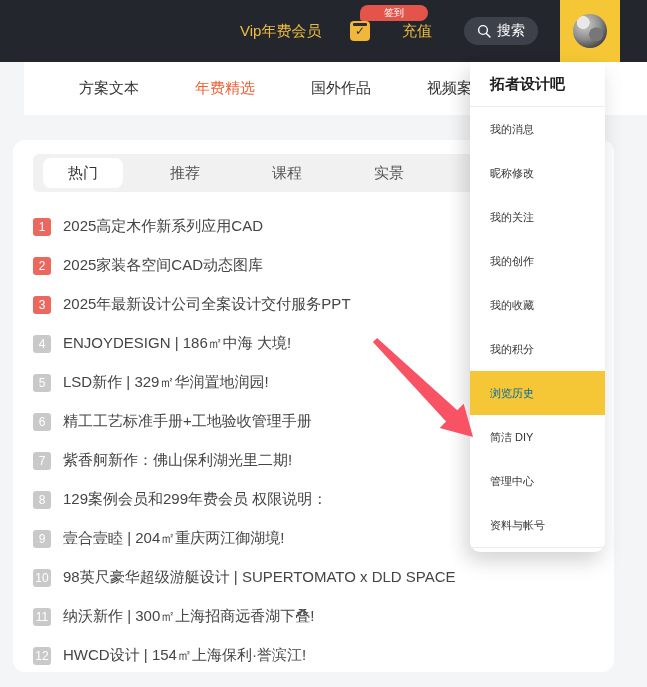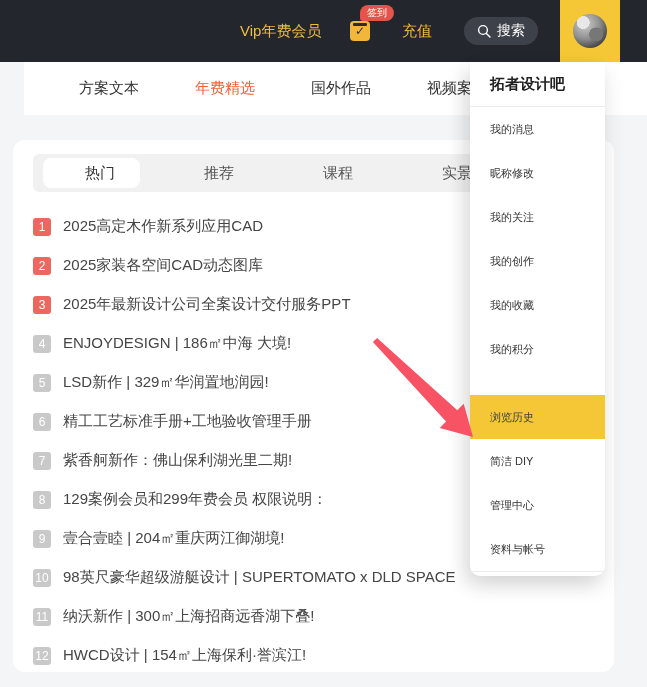--- a/index.html
+++ b/index.html
@@ -8,53 +8,53 @@
     background:#f4f5f7;
     font-family:"Liberation Sans","DejaVu Sans",sans-serif;
     -webkit-font-smoothing:antialiased;
   }
   
   .topbar{position:absolute;left:0;top:0;width:647px;height:62px;background:#23262c;z-index:5;}
   .vip-label{position:absolute;left:240px;top:22px;font-size:15px;color:#efbe3f;}
   .cal-icon{position:absolute;left:350px;top:21px;width:20px;height:20px;background:#f0b73a;border-radius:4px;}
   .cal-icon::before{content:"";position:absolute;top:2px;left:3px;right:3px;height:3px;background:#2a2d33;border-radius:1px;}
   .cal-icon::after{content:"✓";position:absolute;left:0;right:0;top:3px;text-align:center;font-size:12px;font-weight:bold;color:#2a2d33;}
-  .checkin-badge{position:absolute;left:360px;top:5px;background:#e4544a;color:#fff;font-size:10px;line-height:10px;padding:3px 7px;border-radius:8px 8px 8px 3px;}
+  .checkin-badge{position:absolute;left:360px;top:5px;background:#e4544a;color:#fff;font-size:10px;line-height:10px;padding:3px 24px;border-radius:8px 8px 8px 3px;}
   .recharge{position:absolute;left:402px;top:22px;font-size:15px;color:#efbe3f;cursor:pointer;}
   .search-pill{position:absolute;left:464px;top:17px;width:74px;height:28px;background:#3d414a;border-radius:14px;display:flex;align-items:center;justify-content:center;gap:6px;color:#fff;font-size:14px;cursor:pointer;}
   .search-pill svg{display:block;}
   .avatar-box{position:absolute;left:560px;top:0;width:60px;height:62px;background:#f5c636;display:flex;align-items:center;justify-content:center;}
   .avatar{width:34px;height:34px;border-radius:50%;
     background:
       radial-gradient(circle at 30% 25%,#e8e8e8 0 18%,transparent 19%),
       radial-gradient(circle at 68% 60%,#777 0 22%,transparent 23%),
       radial-gradient(circle at 35% 30%,#cfcfcf,#8f8f8f 45%,#4a4a4a 75%,#2e2e2e 100%);
   }
   
   .mainnav{position:absolute;left:0;top:62px;width:647px;height:53px;background:#fff;display:flex;align-items:center;padding-left:55px;gap:56px;box-sizing:border-box;margin-left:24px;}
   .nav-item{font-size:15px;color:#333;cursor:pointer;white-space:nowrap;}
   .nav-item.active{color:#f25e33;}
   
   .card{position:absolute;left:13px;top:140px;width:601px;height:532px;background:#fff;border-radius:12px;z-index:1;}
   .tabstrip{position:absolute;left:20px;top:14px;width:561px;height:38px;background:#f1f1f2;border-radius:6px;display:flex;align-items:center;padding-left:10px;gap:22px;box-sizing:border-box;}
-  .tab{width:80px;height:30px;line-height:30px;text-align:center;font-size:15px;color:#555;border-radius:8px;cursor:pointer;padding-left:17px;}
+  .tab{width:80px;height:30px;line-height:30px;text-align:center;font-size:15px;color:#555;border-radius:8px;cursor:pointer;}
   .tab.active{background:#fff;color:#333;}
   .rank-list{position:absolute;left:20px;top:67px;width:575px;}
   .rank-row{height:39px;display:flex;align-items:center;gap:12px;cursor:pointer;}
   .rank-badge{flex:0 0 18px;width:18px;height:18px;line-height:18px;border-radius:3px;background:#c9c9c9;color:#fff;font-size:12px;text-align:center;}
   .rank-badge.hot{background:#ec685e;}
   .rank-title{font-size:15px;color:#454545;white-space:nowrap;}
   
   .user-menu{position:absolute;left:470px;top:62px;width:135px;background:#fff;z-index:10;
     border-radius:0 0 10px 10px;padding-bottom:4px;
     box-shadow:-8px 8px 18px rgba(0,0,0,.08),0 10px 22px rgba(0,0,0,.10);}
   .menu-title{height:44px;line-height:44px;padding-left:20px;font-size:15px;font-weight:bold;color:#1f1f1f;}
   .menu-divider{height:0;border-top:1px solid #ececec;margin:0;}
   .menu-item{height:44px;line-height:44px;padding-left:20px;font-size:11px;color:#333;cursor:pointer;}
-  .menu-item.highlighted{background:#f5c636;color:#404040;margin-top:24px;}
+  .menu-item.highlighted{background:#f5c636;color:#0369a1;}
   
   .arrow-overlay{position:absolute;left:0;top:0;width:647px;height:687px;z-index:50;pointer-events:none;}
 </style>
 </head>
 <body>
 
 <div class="topbar">
   <span class="vip-label">Vip年费会员</span>
   <span class="cal-icon"></span>
   <span class="checkin-badge">签到</span>

